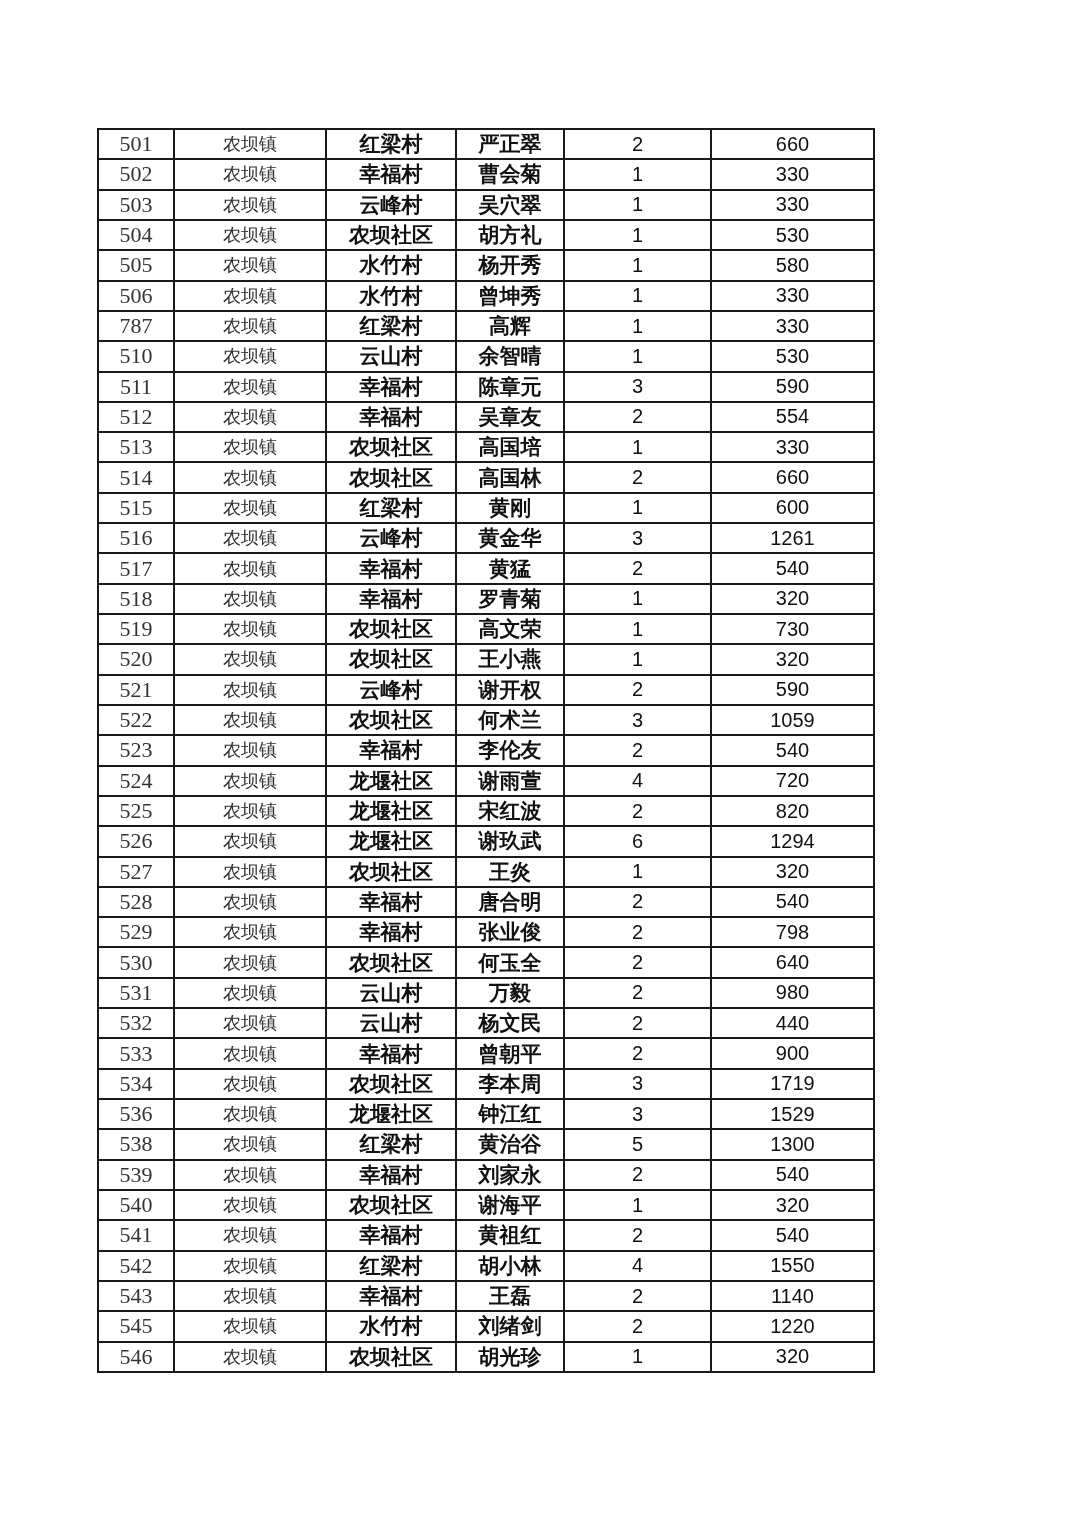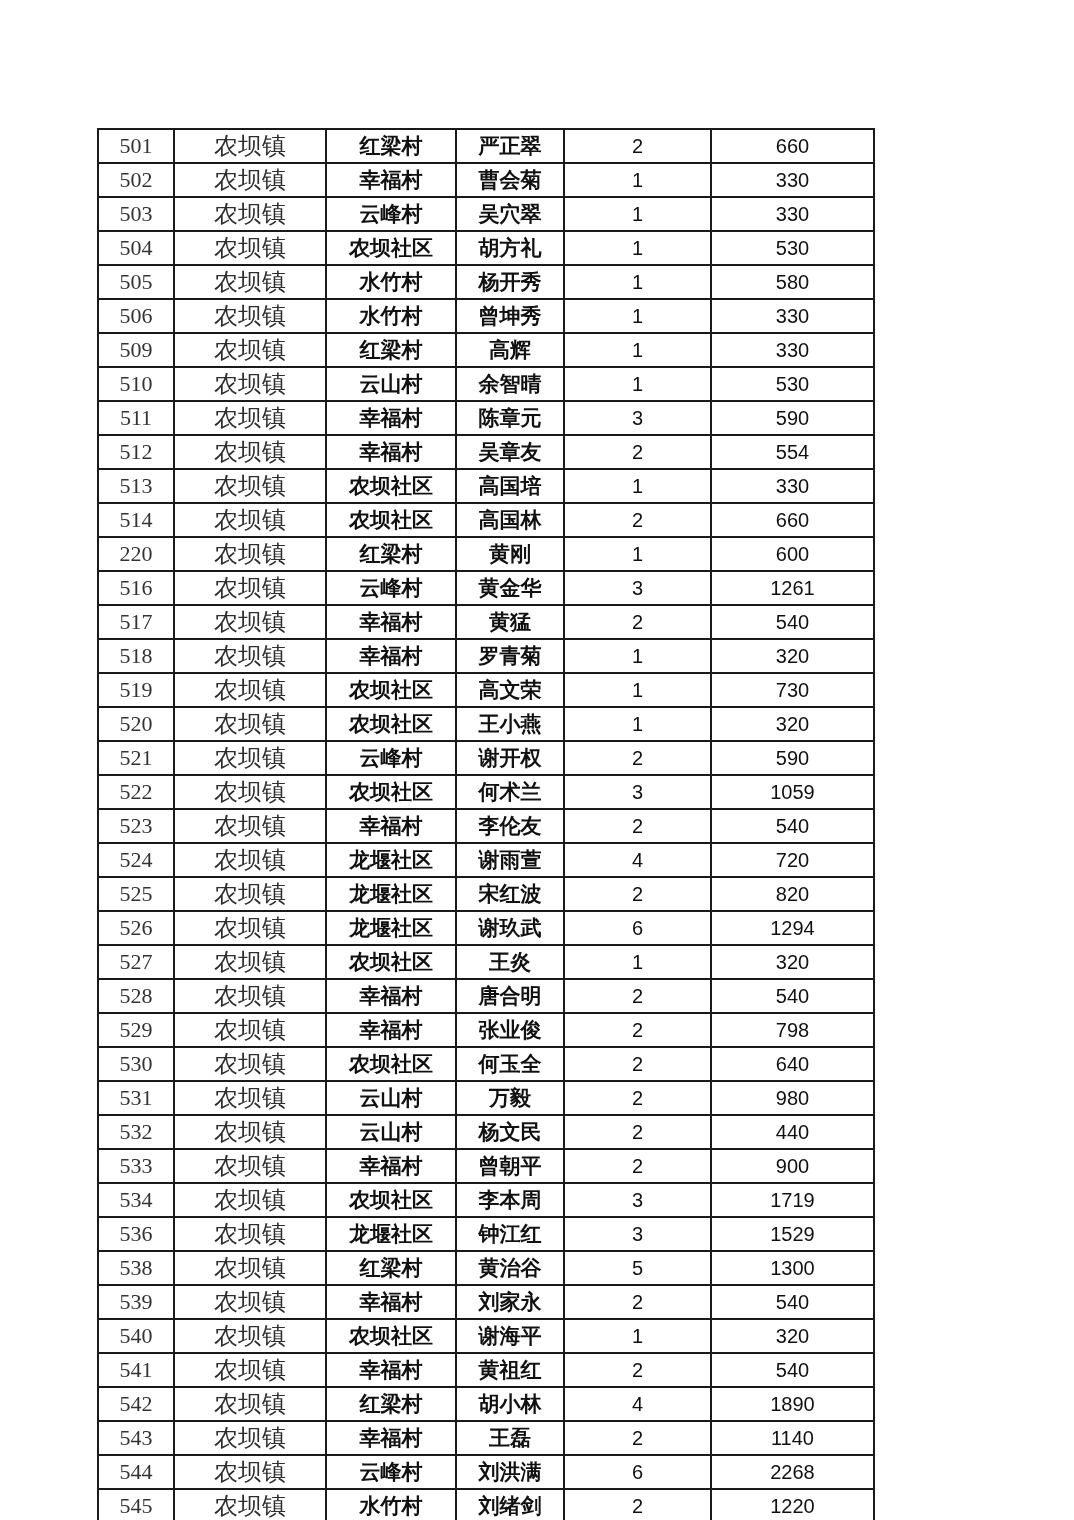--- a/index.html
+++ b/index.html
@@ -33,21 +33,21 @@
     height: 25px;
   }
   
   td.col-serial {
     font-family: "Liberation Serif", "DejaVu Serif", serif;
     font-size: 22px;
     color: #333333;
   }
   td.col-town {
     font-family: "Liberation Serif", "DejaVu Serif", serif;
-    font-size: 24px;
+    font-size: 18px;
     color: #2e2e2e;
   }
   
   td.col-village, td.col-person {
     font-family: "Liberation Sans", "DejaVu Sans", sans-serif;
     font-size: 21px;
     font-weight: 600;
     color: #111111;
   }
   
@@ -114,21 +114,21 @@
         </tr>
         <tr>
           <td class="col-serial">506</td>
           <td class="col-town">农坝镇</td>
           <td class="col-village">水竹村</td>
           <td class="col-person">曾坤秀</td>
           <td class="col-count">1</td>
           <td class="col-amount">330</td>
         </tr>
         <tr>
-          <td class="col-serial">509</td>
+          <td class="col-serial">787</td>
           <td class="col-town">农坝镇</td>
           <td class="col-village">红梁村</td>
           <td class="col-person">高辉</td>
           <td class="col-count">1</td>
           <td class="col-amount">330</td>
         </tr>
         <tr>
           <td class="col-serial">510</td>
           <td class="col-town">农坝镇</td>
           <td class="col-village">云山村</td>
@@ -162,21 +162,21 @@
         </tr>
         <tr>
           <td class="col-serial">514</td>
           <td class="col-town">农坝镇</td>
           <td class="col-village">农坝社区</td>
           <td class="col-person">高国林</td>
           <td class="col-count">2</td>
           <td class="col-amount">660</td>
         </tr>
         <tr>
-          <td class="col-serial">220</td>
+          <td class="col-serial">515</td>
           <td class="col-town">农坝镇</td>
           <td class="col-village">红梁村</td>
           <td class="col-person">黄刚</td>
           <td class="col-count">1</td>
           <td class="col-amount">600</td>
         </tr>
         <tr>
           <td class="col-serial">516</td>
           <td class="col-town">农坝镇</td>
           <td class="col-village">云峰村</td>
@@ -367,37 +367,29 @@
           <td class="col-person">黄祖红</td>
           <td class="col-count">2</td>
           <td class="col-amount">540</td>
         </tr>
         <tr>
           <td class="col-serial">542</td>
           <td class="col-town">农坝镇</td>
           <td class="col-village">红梁村</td>
           <td class="col-person">胡小林</td>
           <td class="col-count">4</td>
-          <td class="col-amount">1890</td>
+          <td class="col-amount">1550</td>
         </tr>
         <tr>
           <td class="col-serial">543</td>
           <td class="col-town">农坝镇</td>
           <td class="col-village">幸福村</td>
           <td class="col-person">王磊</td>
           <td class="col-count">2</td>
           <td class="col-amount">1140</td>
-        </tr>
-        <tr>
-          <td class="col-serial">544</td>
-          <td class="col-town">农坝镇</td>
-          <td class="col-village">云峰村</td>
-          <td class="col-person">刘洪满</td>
-          <td class="col-count">6</td>
-          <td class="col-amount">2268</td>
         </tr>
         <tr>
           <td class="col-serial">545</td>
           <td class="col-town">农坝镇</td>
           <td class="col-village">水竹村</td>
           <td class="col-person">刘绪剑</td>
           <td class="col-count">2</td>
           <td class="col-amount">1220</td>
         </tr>
         <tr>

